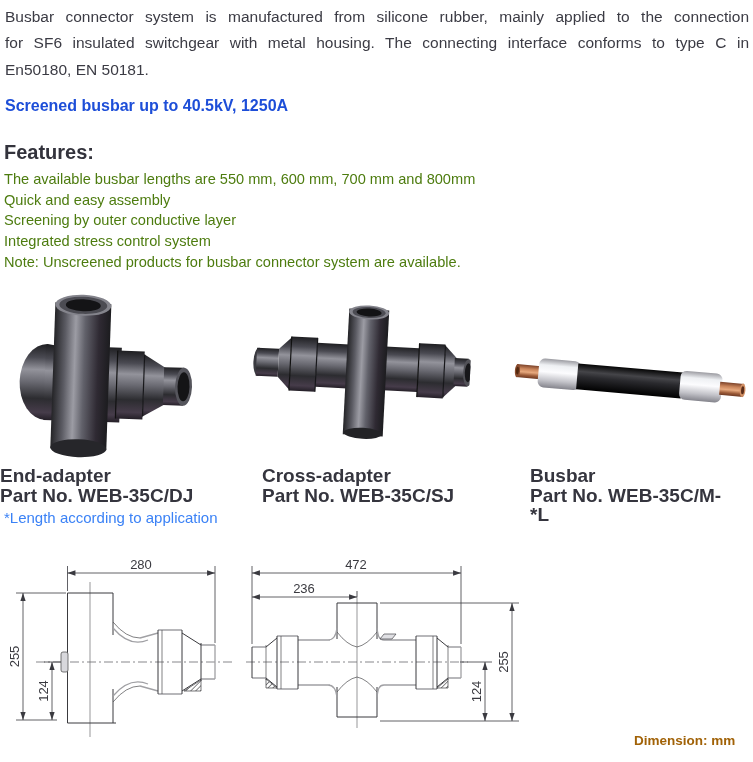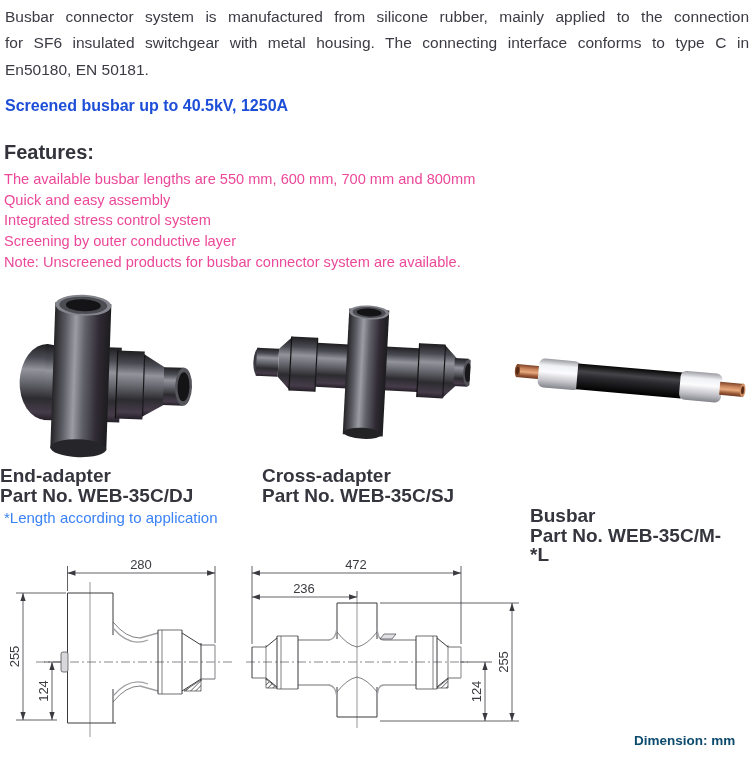--- a/index.html
+++ b/index.html
@@ -3,26 +3,26 @@
 <meta charset="utf-8">
 <style>
   html,body{margin:0;padding:0;background:#fff;}
   .page{position:relative;width:753px;height:758px;background:#ffffff;overflow:hidden;
         font-family:"Liberation Sans",sans-serif;color:#3b3b44;}
   .intro{position:absolute;left:5px;top:4px;width:744px;font-size:15.5px;line-height:26.4px;}
   .intro .jline{text-align:justify;text-align-last:justify;}
   .intro .lastline{text-align:left;}
   .subtitle{position:absolute;left:5px;top:97px;font-size:16px;font-weight:bold;color:#1d4ed8;}
   .features-heading{position:absolute;left:4px;top:141px;font-size:20px;font-weight:bold;color:#33333c;}
-  .features-list{position:absolute;left:4px;top:169px;font-size:14.6px;line-height:20.7px;color:#ec4899;}
+  .features-list{position:absolute;left:4px;top:169px;font-size:14.6px;line-height:20.7px;color:#4d7c0f;}
   .product-img{position:absolute;}
   .caption{position:absolute;top:466px;width:200px;text-align:left;
            font-size:19px;font-weight:bold;color:#35353e;line-height:19.5px;}
   .note{position:absolute;left:4px;top:509px;font-size:15px;color:#3b82f6;}
-  .dim-note{position:absolute;left:634px;top:733px;font-size:13.5px;font-weight:bold;color:#0c4a6e;}
+  .dim-note{position:absolute;left:634px;top:733px;font-size:13.5px;font-weight:bold;color:#a16207;}
   .drawings{position:absolute;left:0;top:545px;}
   svg text.dim{font-family:"Liberation Sans",sans-serif;font-size:13px;fill:#3a3a40;}
   .pl{stroke:#3a3a3e;stroke-width:1;fill:none;}
   .pl7{stroke:#4a4a4e;stroke-width:.7;fill:none;}
   .pg{stroke:#a0a0a4;stroke-width:1.3;fill:none;}
   .dl{stroke:#3a3a40;stroke-width:.8;fill:none;}
   .cl{stroke:#55555a;stroke-width:.7;fill:none;stroke-dasharray:9 3 2 3;}
   .thin{stroke:#6a6a6e;stroke-width:.7;fill:none;}
 </style>
 </head>
@@ -35,22 +35,22 @@
     <div class="jline">for SF6 insulated switchgear with metal housing. The connecting interface conforms to type C in</div>
     <div class="lastline">En50180, EN 50181.</div>
   </div>
 
   <div class="subtitle">Screened busbar up to 40.5kV, 1250A</div>
 
   <div class="features-heading">Features:</div>
   <div class="features-list">
     <div>The available busbar lengths are 550 mm, 600 mm, 700 mm and 800mm</div>
     <div>Quick and easy assembly</div>
+    <div>Screening by outer conductive layer</div>
     <div>Integrated stress control system</div>
-    <div>Screening by outer conductive layer</div>
     <div>Note: Unscreened products for busbar connector system are available.</div>
   </div>
 
   <div class="product-img" style="left:9px;top:284px;width:188px;height:176px;transform:rotate(2deg);">
     <svg width="188" height="176" viewBox="0 0 188 176">
       <defs>
         <linearGradient id="gv" x1="0" y1="0" x2="0" y2="1">
           <stop offset="0" stop-color="#1f1f22"></stop>
             <stop offset=".18" stop-color="#4a4a52"></stop>
           <stop offset=".34" stop-color="#93939b"></stop>
@@ -147,21 +147,21 @@
   </div>
 
   <div class="caption" style="left:0px;">
     <div>End-adapter</div>
     <div class="part">Part No. WEB-35C/DJ</div>
   </div>
   <div class="caption" style="left:262px;">
     <div>Cross-adapter</div>
     <div class="part">Part No. WEB-35C/SJ</div>
   </div>
-  <div class="caption" style="left:530px;margin-top:40px;">
+  <div class="caption" style="left:530px;">
     <div>Busbar</div>
     <div class="part">Part No. WEB-35C/M-*L</div>
   </div>
 
   <div class="note">*Length according to application</div>
 
   <div class="drawings">
     <svg width="753" height="210" viewBox="0 545 753 210">
       <defs>
         <marker id="ar" viewBox="0 0 10 8" refX="9.5" refY="4" markerWidth="11" markerHeight="9" orient="auto-start-reverse">

